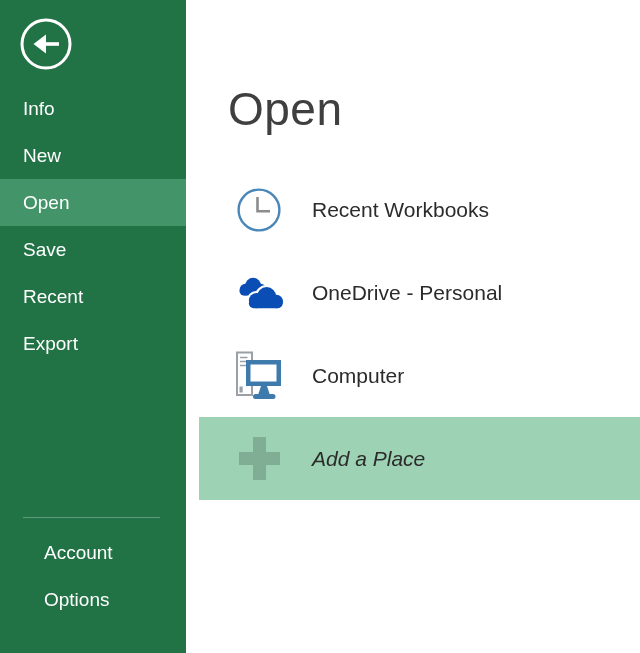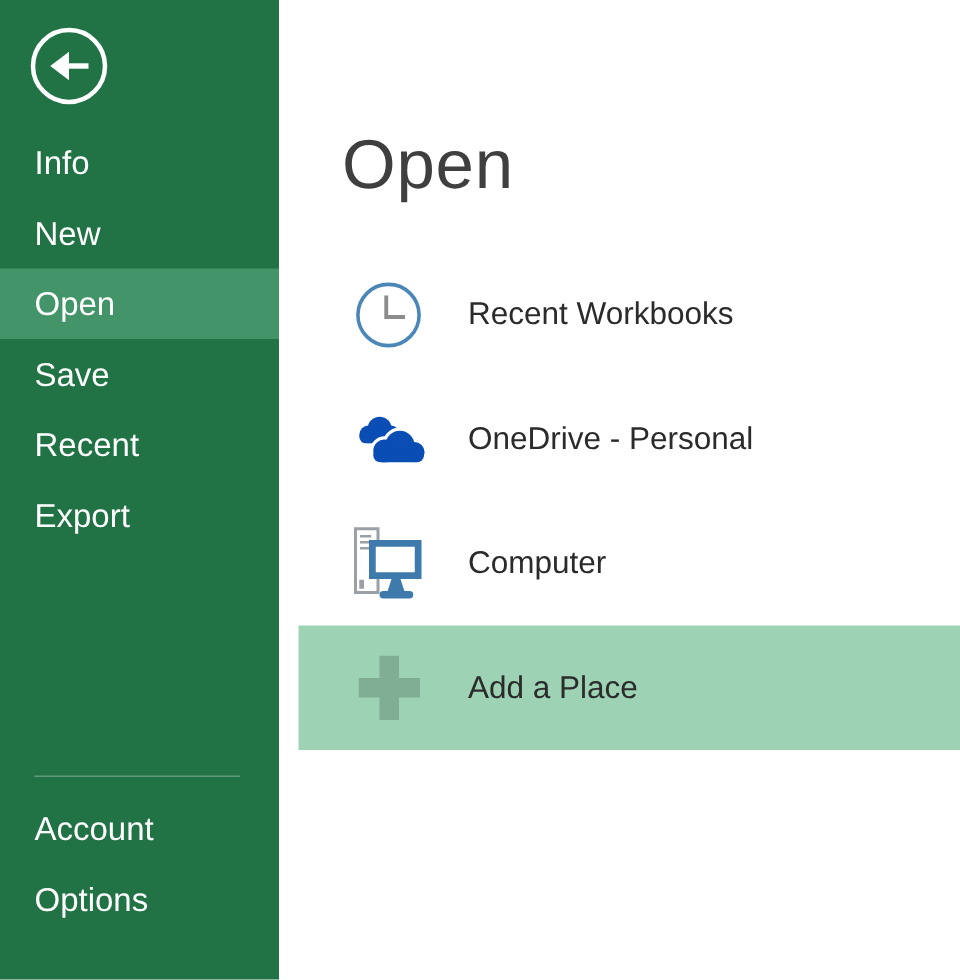--- a/index.html
+++ b/index.html
@@ -30,40 +30,40 @@
     background:var(--sidebar-bg);
   }
   .back-btn{
     position:absolute;left:19px;top:17px;width:54px;height:54px;
     cursor:pointer;
   }
   .nav{position:absolute;top:85px;left:0;right:0;}
   .nav-item{
     height:47px;display:flex;align-items:center;
     padding-left:23px;color:var(--sidebar-text);
-    font-size:22px;cursor:pointer;white-space:nowrap;
+    font-size:19px;cursor:pointer;white-space:nowrap;
   }
   .nav-item.selected{background:var(--sidebar-selected-bg);}
   .sidebar-divider{
     position:absolute;top:517px;left:23px;width:137px;height:1px;
     background:var(--sidebar-divider);
   }
-  .nav-footer{position:absolute;top:529px;left:0;right:0;}
+  .nav-footer{position:absolute;top:529px;left:0;right:0;padding-left:21px;}
   
   .main{position:absolute;left:186px;top:0;right:0;bottom:0;background:#fff;}
   .page-title{
     position:absolute;left:42px;top:80px;margin:0;
     font-size:46px;font-weight:300;line-height:58px;
     color:var(--title-text);letter-spacing:0.5px;
   }
   .place-list{position:absolute;left:13px;top:168px;width:441px;}
   .place-row{
     height:83px;display:flex;align-items:center;cursor:pointer;
   }
-  .place-row.selected{background:var(--place-selected-bg);}
+  .place-row.selected{background:var(--place-selected-bg);font-style:italic;}
   .place-icon{
     width:56px;margin-left:32px;flex:0 0 56px;
     display:flex;justify-content:center;align-items:center;
   }
   .place-label{
     margin-left:25px;font-size:21px;color:var(--place-text);white-space:nowrap;text-align:center;
   }
 </style>
 </head>
 <body>

